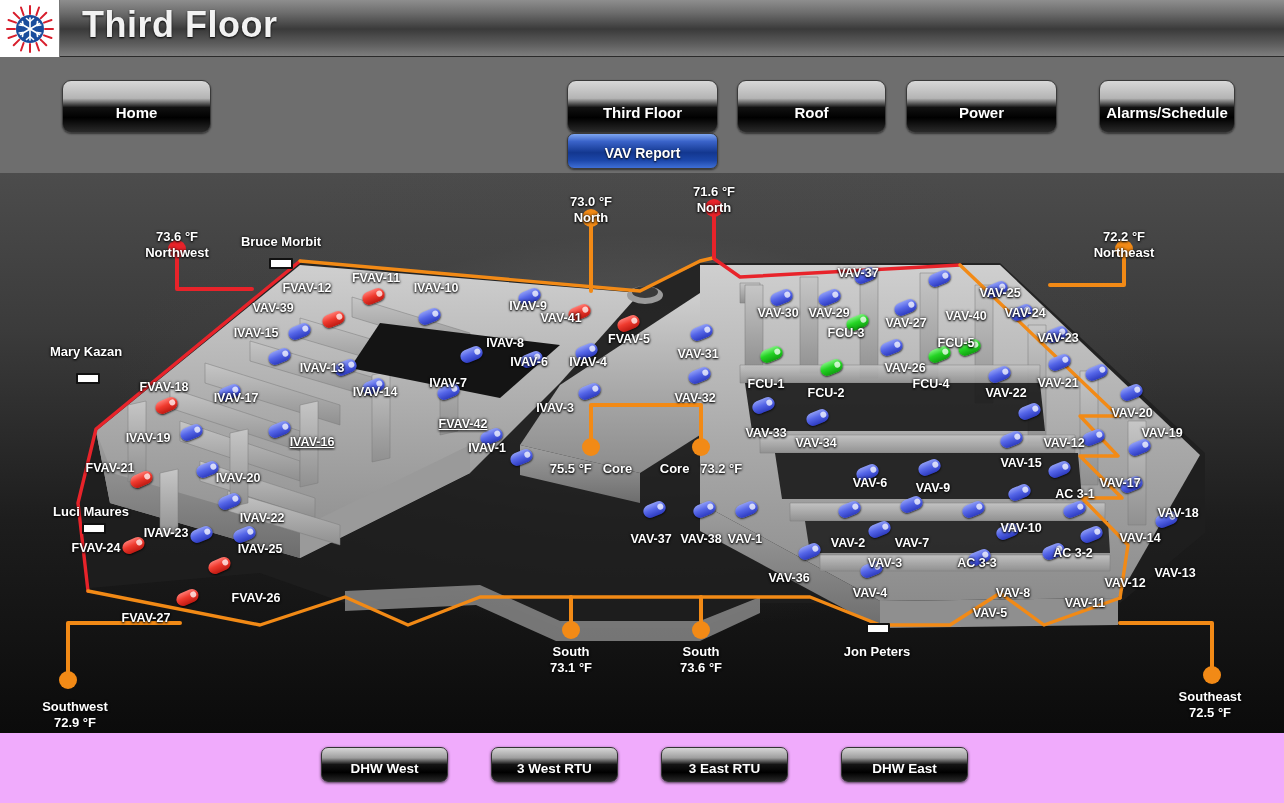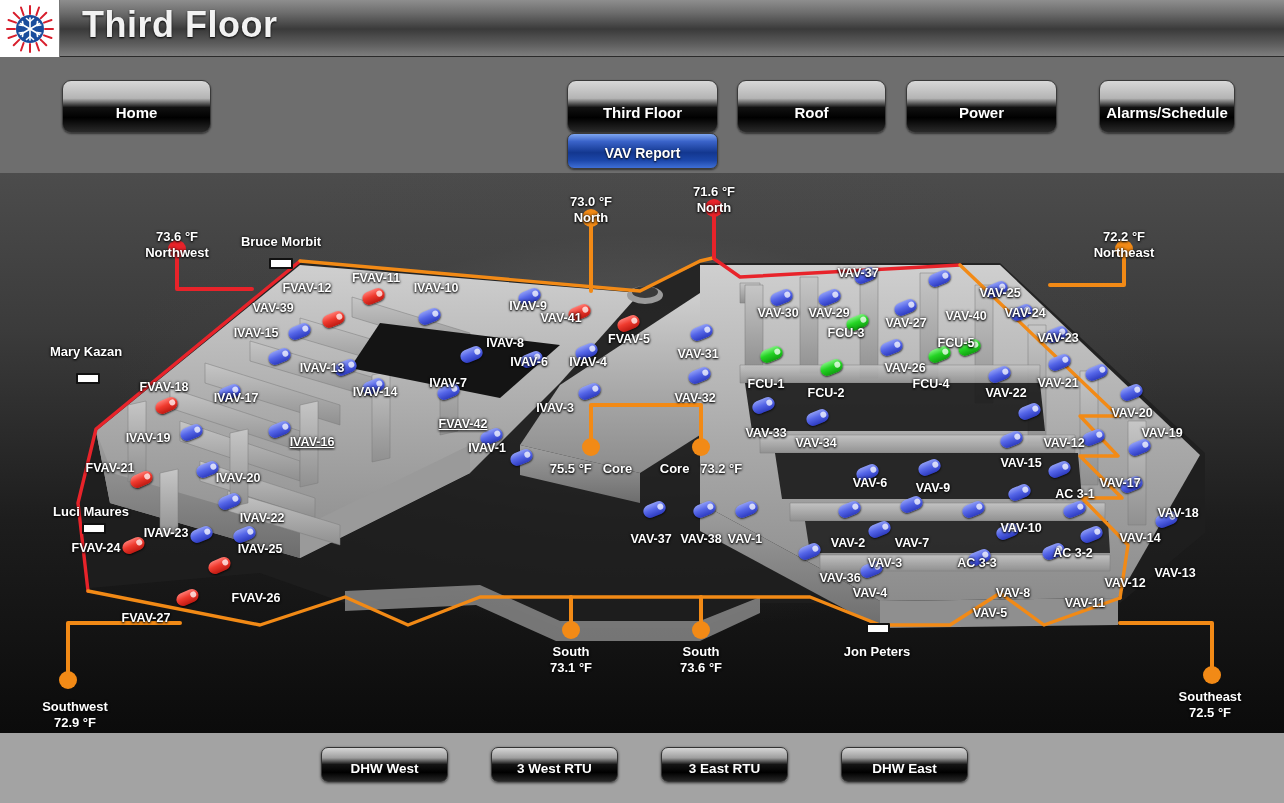--- a/index.html
+++ b/index.html
@@ -79,21 +79,21 @@
   .dev.red  { background:linear-gradient(to bottom,#ff7a72 0%,#ef3a2e 45%,#bf1a12 100%); }
   .dev.green{ background:linear-gradient(to bottom,#7df07d 0%,#24d424 45%,#11a011 100%); }
 
   
   .occbox {
     position:absolute; width:24px; height:11px; background:#fff;
     border:2px solid #111; border-radius:1px;
   }
 
   
-  #footer { position:absolute; left:0; top:733px; width:1284px; height:70px; background:#a3a3a3; }
+  #footer { position:absolute; left:0; top:733px; width:1284px; height:70px; background:#f0abfc; }
   .footbtn {
     position:absolute; top:14px; height:35px; border-radius:7px;
     background:linear-gradient(to bottom,#d6d6d6 0%,#9e9e9e 30%,#141414 50%,#000 74%,#262626 100%);
     color:#fff; font-size:13.5px; font-weight:bold;
     display:flex; align-items:center; justify-content:center;
     text-shadow:0 1px 2px #000; border:1px solid #333;
     box-shadow:0 1px 3px rgba(0,0,0,.7); cursor:pointer; padding-top:8px;
   }
 </style>
 </head>
@@ -418,21 +418,21 @@
         <div class="lbl ctr" style="left: 1085px; top: 423px;">VAV-11</div>
         <div class="lbl ctr" style="left: 977px; top: 383px;">AC 3-3</div>
         <div class="lbl ctr" style="left: 1013px; top: 413px;">VAV-8</div>
         <div class="lbl ctr" style="left: 990px; top: 433px;">VAV-5</div>
         <div class="lbl ctr" style="left: 933px; top: 308px;">VAV-9</div>
         <div class="lbl ctr" style="left: 870px; top: 303px;">VAV-6</div>
         <div class="lbl ctr" style="left: 912px; top: 363px;">VAV-7</div>
         <div class="lbl ctr" style="left: 848px; top: 363px;">VAV-2</div>
         <div class="lbl ctr" style="left: 885px; top: 383px;">VAV-3</div>
         <div class="lbl ctr" style="left: 870px; top: 413px;">VAV-4</div>
-        <div class="lbl ctr" style="left: 840px; top: 398px;">VAV-36</div>
+        <div class="lbl ctr" style="left: 789px; top: 398px;">VAV-36</div>
         <div class="lbl ctr" style="left: 745px; top: 359px;">VAV-1</div>
         <div class="lbl ctr" style="left: 701px; top: 359px;">VAV-38</div>
         <div class="lbl ctr" style="left: 651px; top: 359px;">VAV-37</div>
         <div class="lbl ctr" style="left: 766px; top: 204px;">FCU-1</div>
         <div class="lbl ctr" style="left: 826px; top: 213px;">FCU-2</div>
         <div class="lbl ctr" style="left: 846px; top: 153px;">FCU-3</div>
         <div class="lbl ctr" style="left: 931px; top: 204px;">FCU-4</div>
         <div class="lbl ctr" style="left: 956px; top: 163px;">FCU-5</div>
       </div>
     <div id="sensor-layer">

